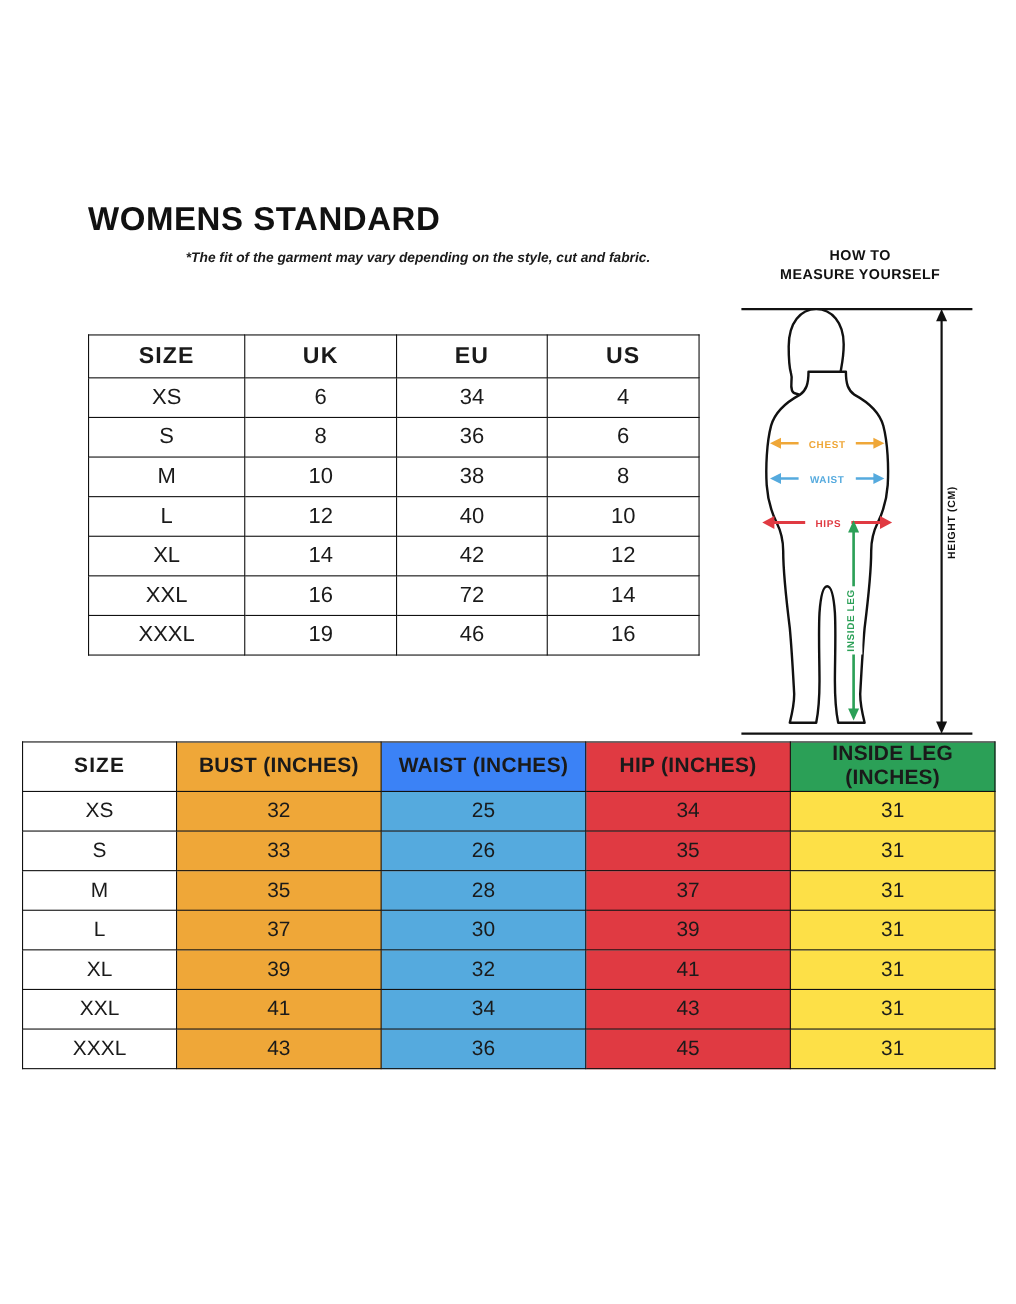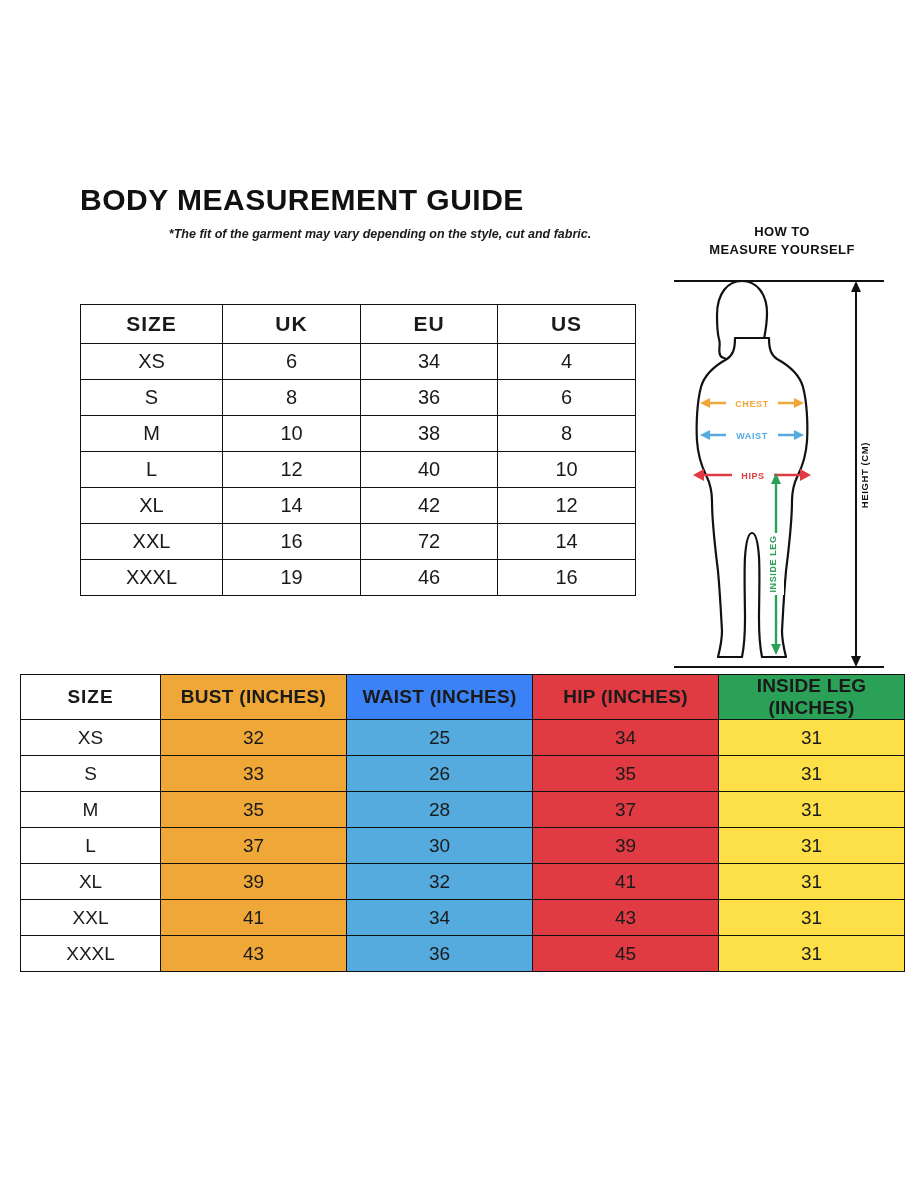--- a/index.html
+++ b/index.html
@@ -139,21 +139,21 @@
   td.c-waist { background: #55aade; }
   td.c-hip { background: #e03a42; }
   td.c-leg { background: #fde047; }
 </style>
 </head>
 <body>
 
 <div class="page">
 
   <div class="title-block">
-    <div class="title-line">BODY MEASUREMENT GUIDE</div>
+    <div class="title-line">WOMENS STANDARD</div>
     <div class="subtitle">*The fit of the garment may vary depending on the style, cut and fabric.</div>
   </div>
 
   <table class="size-table">
     <colgroup>
       <col class="c1">
         <col class="c2">
         <col class="c3">
         <col class="c4">
     </colgroup>

